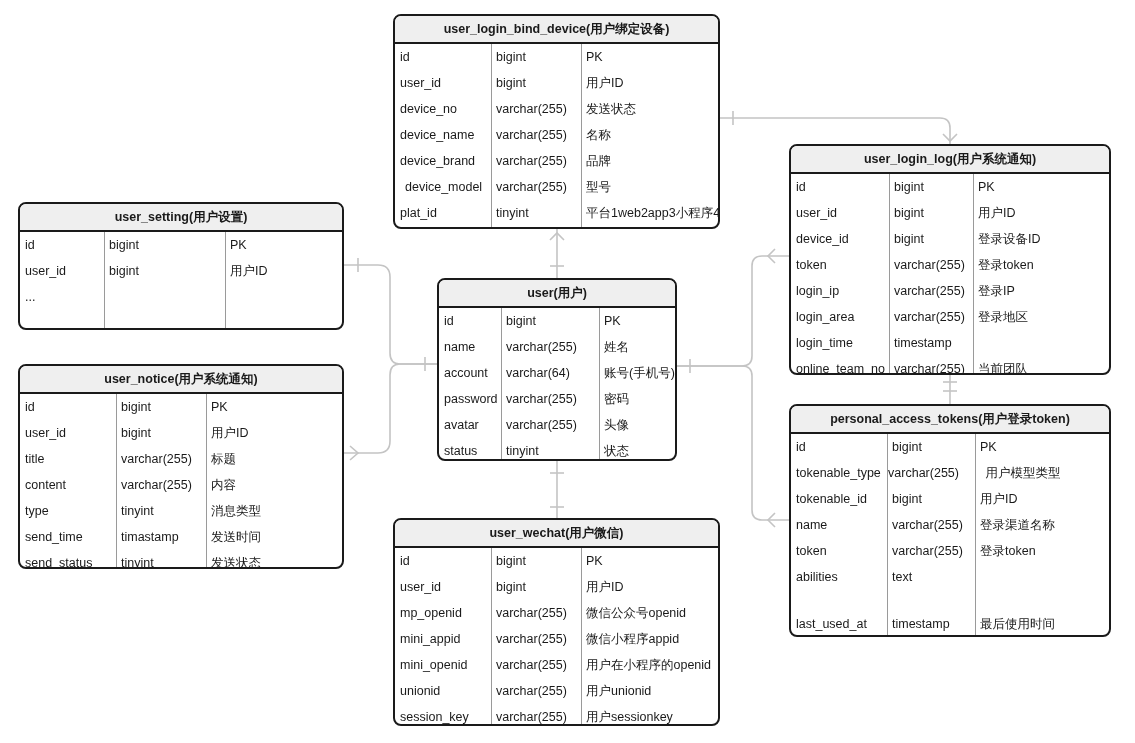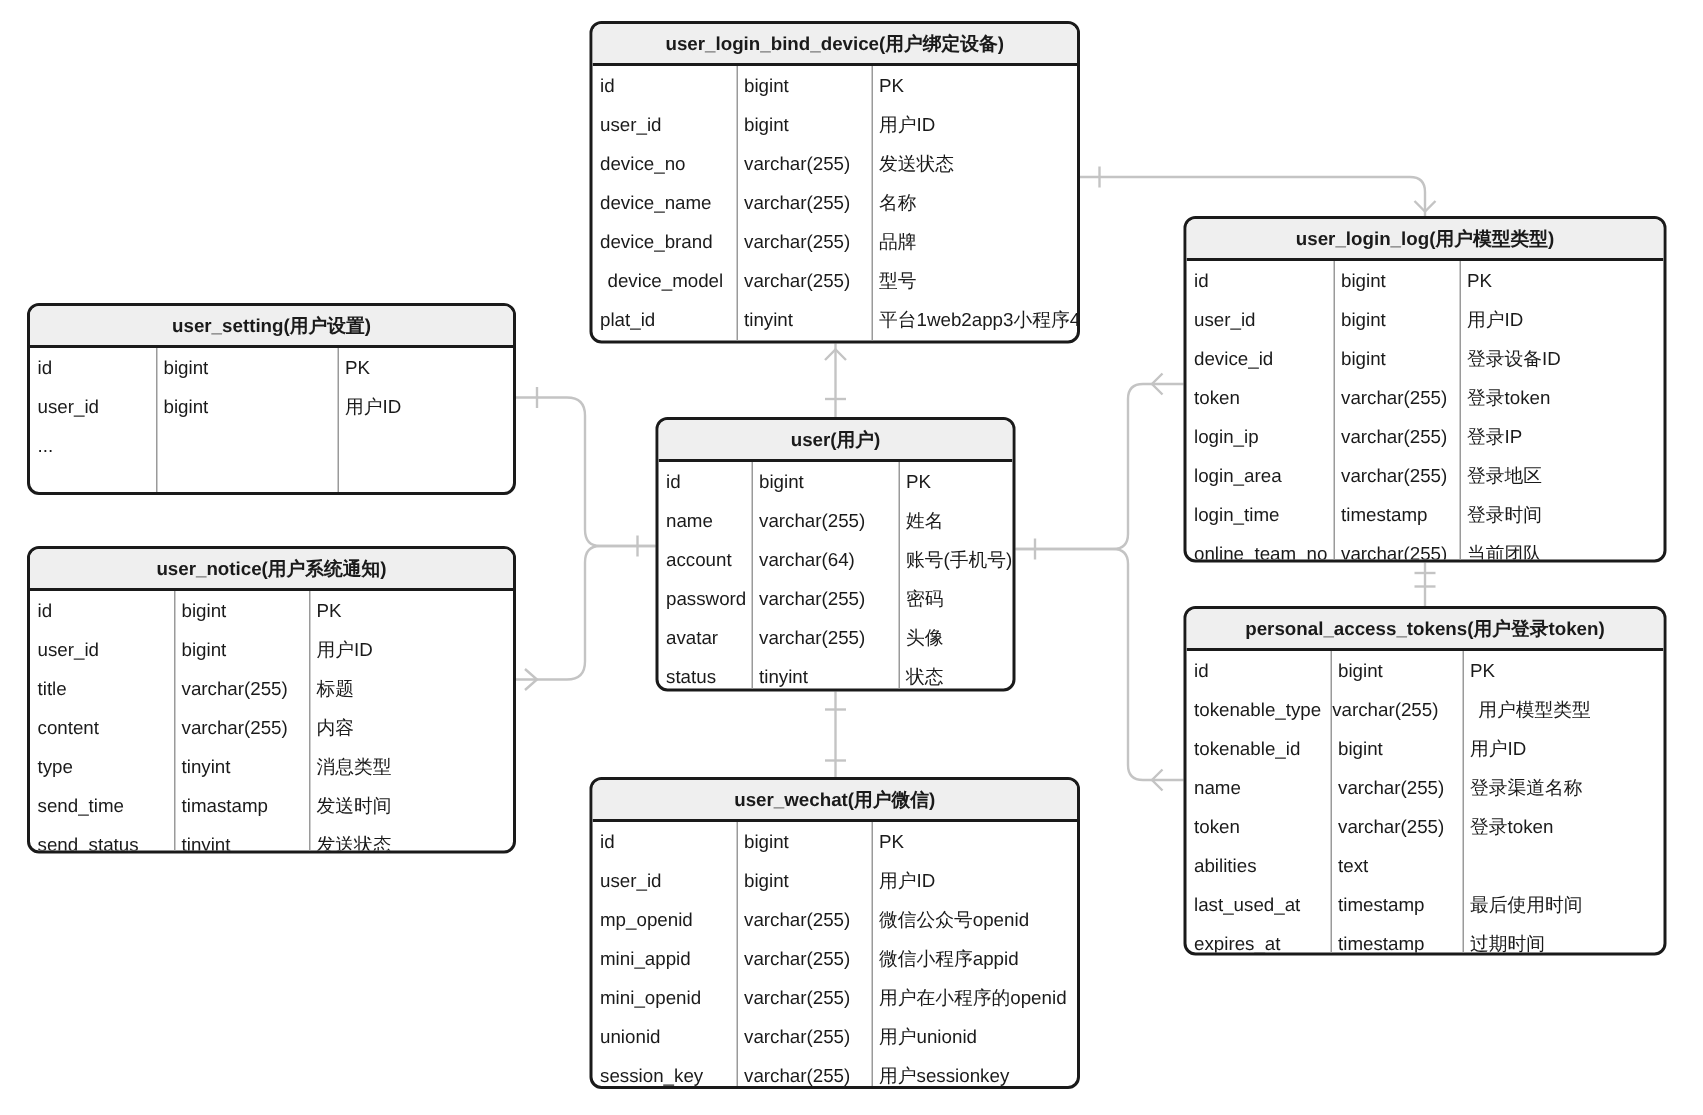--- a/index.html
+++ b/index.html
@@ -187,21 +187,21 @@
           <div class="cell" style="width: 137px;">型号</div>
         </div>
         <div class="row" style="height: 26px;">
           <div class="cell" style="width: 96px;">plat_id</div>
           <div class="cell" style="width: 90px;">tinyint</div>
           <div class="cell" style="width: 137px;">平台1web2app3小程序4pc</div>
         </div>
       </div>
     </div>
     <div class="entity" style="left: 789px; top: 144px; width: 322px; height: 231px;">
-      <div class="entity-title">user_login_log(用户模型类型)</div>
+      <div class="entity-title">user_login_log(用户系统通知)</div>
       <div class="entity-body" style="height: 203px;">
         <div class="col-sep" style="left: 98px;"></div>
         <div class="col-sep" style="left: 182px;"></div>
         <div class="row" style="height: 26px;">
           <div class="cell" style="width: 98px;">id</div>
           <div class="cell" style="width: 84px;">bigint</div>
           <div class="cell" style="width: 136px;">PK</div>
         </div>
         <div class="row" style="height: 26px;">
           <div class="cell" style="width: 98px;">user_id</div>
@@ -224,21 +224,20 @@
           <div class="cell" style="width: 136px;">登录IP</div>
         </div>
         <div class="row" style="height: 26px; text-align: center;">
           <div class="cell" style="width: 98px;">login_area</div>
           <div class="cell" style="width: 84px;">varchar(255)</div>
           <div class="cell" style="width: 136px;">登录地区</div>
         </div>
         <div class="row" style="height: 26px;">
           <div class="cell" style="width: 98px;">login_time</div>
           <div class="cell" style="width: 84px;">timestamp</div>
-          <div class="cell" style="width: 136px;">登录时间</div>
         </div>
         <div class="row" style="height: 26px;">
           <div class="cell" style="width: 98px;">online_team_no</div>
           <div class="cell" style="width: 84px;">varchar(255)</div>
           <div class="cell" style="width: 136px;">当前团队</div>
         </div>
       </div>
     </div>
     <div class="entity" style="left: 789px; top: 404px; width: 322px; height: 233px;">
       <div class="entity-title">personal_access_tokens(用户登录token)</div>
@@ -268,21 +267,21 @@
         <div class="row" style="height: 26px;">
           <div class="cell" style="width: 96px;">token</div>
           <div class="cell" style="width: 88px;">varchar(255)</div>
           <div class="cell" style="width: 134px;">登录token</div>
         </div>
         <div class="row" style="height: 26px;">
           <div class="cell" style="width: 96px;">abilities</div>
           <div class="cell" style="width: 88px;">text</div>
           <div class="cell" style="width: 134px;"></div>
         </div>
-        <div class="row" style="height: 26px;">
+        <div class="row" style="height: 26px; margin-top: 21px;">
           <div class="cell" style="width: 96px;">last_used_at</div>
           <div class="cell" style="width: 88px;">timestamp</div>
           <div class="cell" style="width: 134px;">最后使用时间</div>
         </div>
         <div class="row" style="height: 26px;">
           <div class="cell" style="width: 96px;">expires_at</div>
           <div class="cell" style="width: 88px;">timestamp</div>
           <div class="cell" style="width: 134px;">过期时间</div>
         </div>
       </div>

